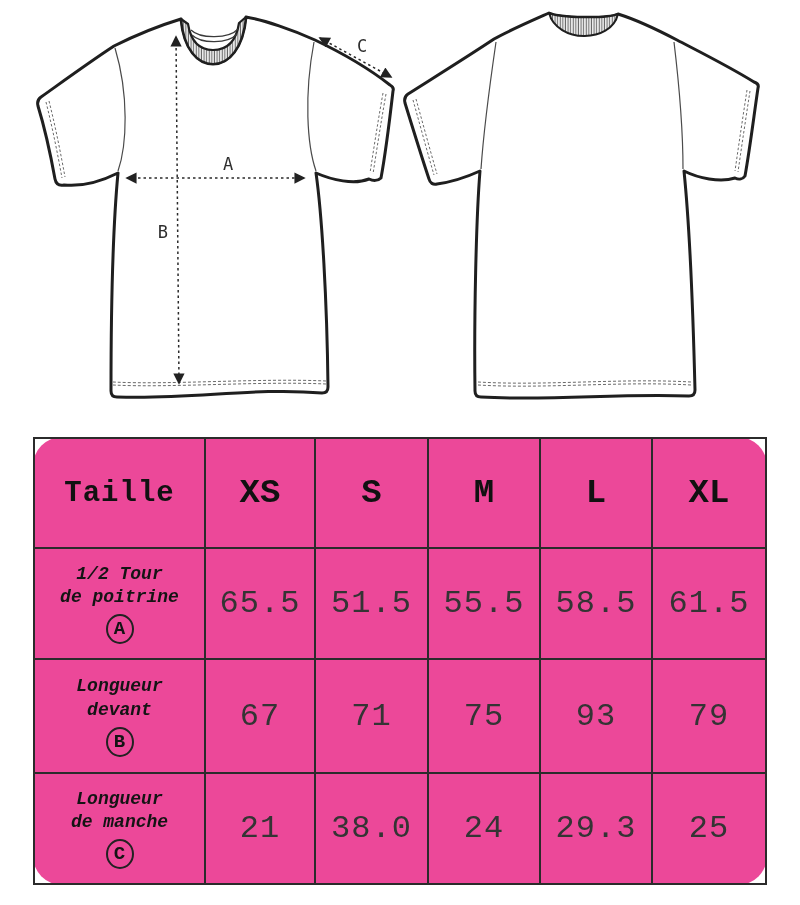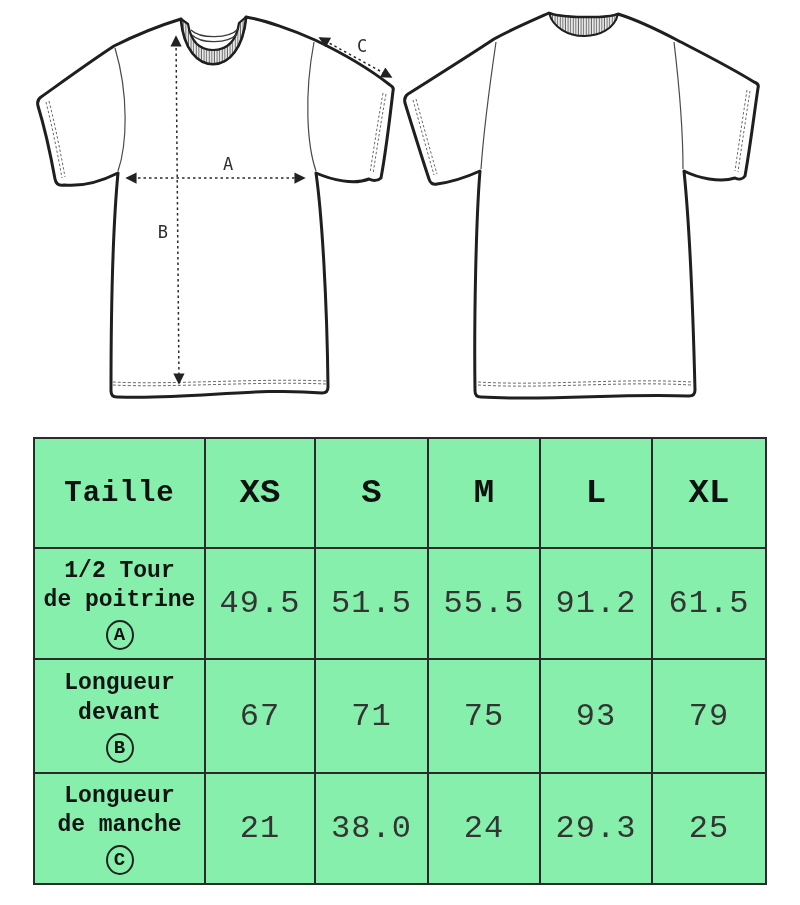--- a/index.html
+++ b/index.html
@@ -15,40 +15,41 @@
   svg.drawing { position: absolute; top: 0; left: 0; display: block; }
 
   table.size-table {
     position: absolute;
     left: 33px;
     top: 437px;
     width: 732px;
     height: 446px;
     border-collapse: collapse;
     table-layout: fixed;
-    background: #86efac;
+    background: #ec4899;
+    border-radius: 29px;
   }
   .size-table th, .size-table td {
     border: 2px solid #2b2b2b;
     text-align: center;
     vertical-align: middle;
     padding: 0;
   }
   tr.hdr-row       { height: 110px; }
   tr.row-chest     { height: 111px; }
   tr.row-front-len { height: 114px; }
   tr.row-sleeve    { height: 111px; }
 
   th.taille-hd { font-size: 29px; font-weight: bold; letter-spacing: 1px; color: #111; }
   th.size-hd   { font-size: 34px; font-weight: bold; color: #111; }
 
   td.val-cell  { font-size: 32px; font-weight: normal; color: #343434; letter-spacing: 1px; }
 
   td.label-cell { font-weight: bold; color: #141414; }
-  .lbl-line { font-size: 23px; line-height: 1.28; font-weight: bold; white-space: nowrap; }
+  .lbl-line { font-size: 18px; line-height: 1.28; font-weight: bold; white-space: nowrap; font-style: italic; }
   .circle-wrap { margin-top: 5px; }
   .circle-marker {
     display: inline-flex;
     align-items: center;
     justify-content: center;
     width: 28px;
     height: 30px;
     border: 2px solid #222;
     border-radius: 50%;
     font-size: 19px;
@@ -198,24 +199,24 @@
       </tr>
 
       <tr class="row-chest">
         <td class="label-cell">
           <div class="lbl-line">1/2 Tour</div>
           <div class="lbl-line">de poitrine</div>
           <div class="circle-wrap">
             <span class="circle-marker">A</span>
           </div>
         </td>
-        <td class="val-cell">49.5</td>
+        <td class="val-cell">65.5</td>
         <td class="val-cell">51.5</td>
         <td class="val-cell">55.5</td>
-        <td class="val-cell">91.2</td>
+        <td class="val-cell">58.5</td>
         <td class="val-cell">61.5</td>
       </tr>
 
       <tr class="row-front-len">
         <td class="label-cell">
           <div class="lbl-line">Longueur</div>
           <div class="lbl-line">devant</div>
           <div class="circle-wrap">
             <span class="circle-marker">B</span>
           </div>

